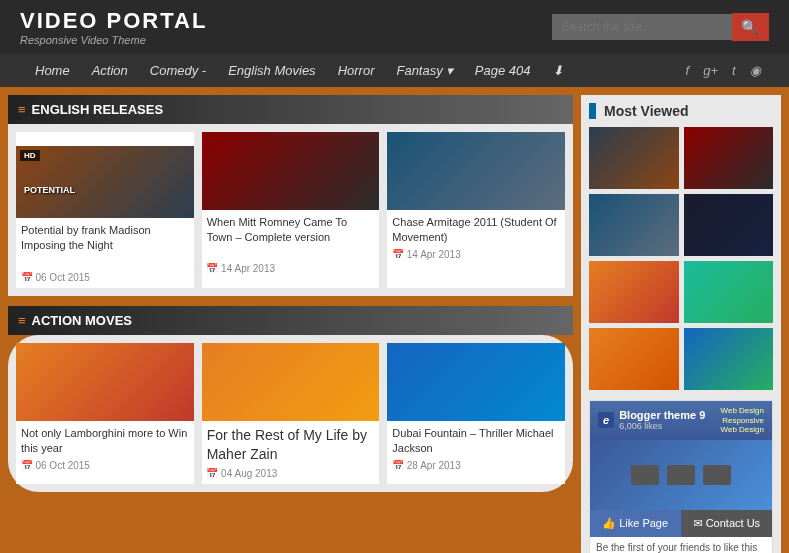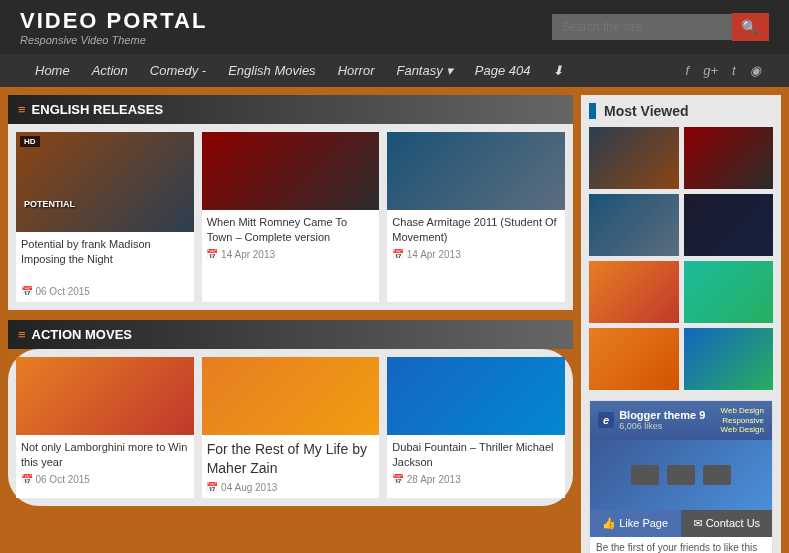--- a/index.html
+++ b/index.html
@@ -43,38 +43,38 @@
   <div style="flex:1; min-width:0;">
 
     <div style="margin-bottom:10px;">
       <div style="background:linear-gradient(to right,#222,#666); color:#fff; padding:7px 10px; font-size:13px; font-weight:bold; display:flex; align-items:center; gap:6px;">
         <span style="color:#e67e22;">≡</span>
         <span>ENGLISH RELEASES</span>
       </div>
       <div style="display:grid; grid-template-columns:repeat(3,1fr); gap:8px; background:#e8e8e8; padding:8px;">
 
         <div style="background:#fff;">
-          <div style="height:100px; background:linear-gradient(135deg,#8B4513,#2c3e50); position:relative; display:flex; align-items:flex-end; justify-content:flex-start; cursor:pointer;">
+          <div style="height:72px; background:linear-gradient(135deg,#8B4513,#2c3e50); position:relative; display:flex; align-items:flex-end; justify-content:flex-start; cursor:pointer;margin-top:14px;">
             <span style="background:rgba(0,0,0,0.7); color:#fff; font-size:8px; font-weight:bold; padding:1px 4px; position:absolute; top:4px; left:4px;">HD</span>
             <span style="color:#fff; font-size:9px; font-weight:bold; padding:3px 4px; text-shadow:1px 1px 2px #000; position:absolute; bottom:20px; left:4px;">POTENTIAL</span>
           </div>
           <div style="padding:5px; background:#fff;">
             <div style="color:#333; font-size:11px; line-height:1.4; margin-bottom:18px; cursor:pointer;">Potential by frank Madison Imposing the Night</div>
             <div style="color:#888; font-size:10px; display:flex; align-items:center; gap:2px;">
               <span>📅</span>
               <span>06 Oct 2015</span>
             </div>
           </div>
         </div>
 
         <div style="background:#fff;">
           <div style="height:78px; background:linear-gradient(135deg,#8B0000,#2c2c2c); position:relative; cursor:pointer;">
           </div>
           <div style="padding:5px; background:#fff;">
-            <div style="color:#333; font-size:11px; line-height:1.4; margin-bottom:3px; cursor:pointer;">When Mitt Romney Came To Town – Complete version</div>
+            <div style="color:#333; font-size:11px; line-height:1.4; margin-bottom:17px; cursor:pointer;">When Mitt Romney Came To Town – Complete version</div>
             <div style="color:#888; font-size:10px; display:flex; align-items:center; gap:2px;">
               <span>📅</span>
               <span>14 Apr 2013</span>
             </div>
           </div>
         </div>
 
         <div style="background:#fff;">
           <div style="height:78px; background:linear-gradient(135deg,#1a5276,#5d6d7e); position:relative; cursor:pointer;">
           </div>

